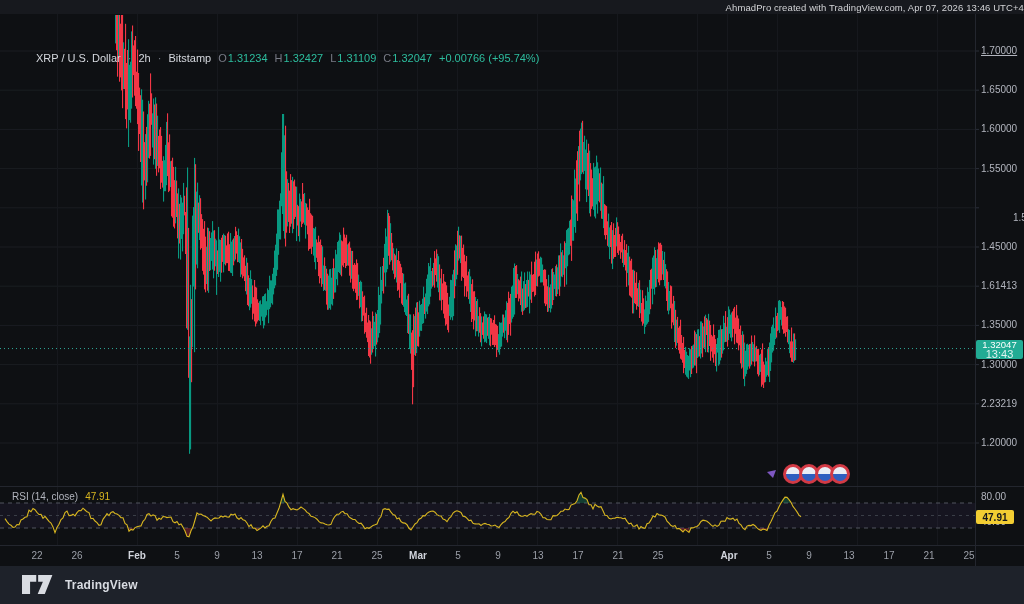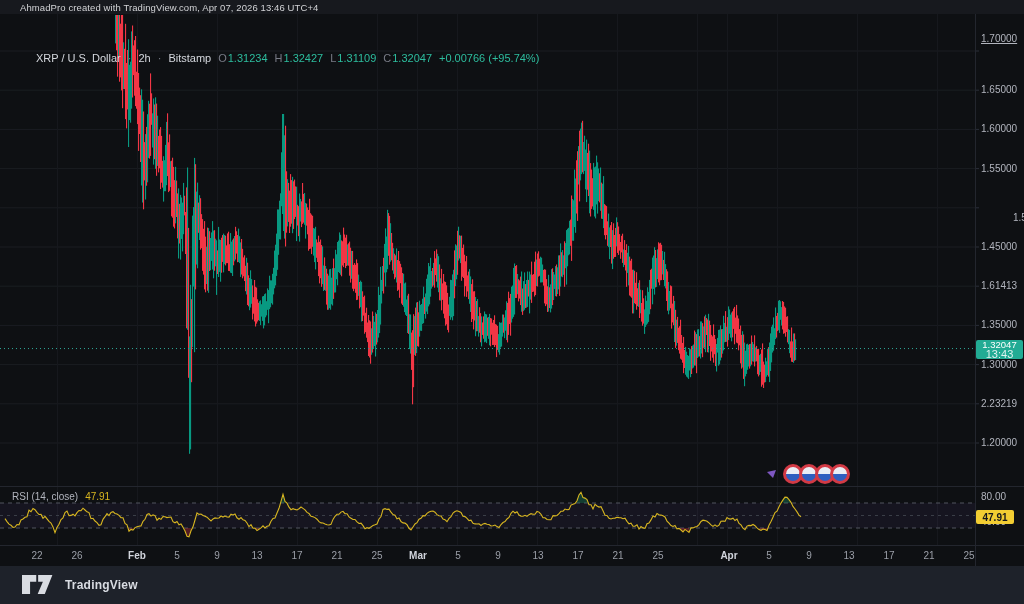--- a/index.html
+++ b/index.html
@@ -1,21 +1,21 @@
 <!DOCTYPE html>
 <html><head>
 <meta charset="utf-8">
 <style>
   html,body{margin:0;padding:0;background:#0e1013;}
   body{width:1024px;height:604px;overflow:hidden;font-family:"Liberation Sans",sans-serif;
        -webkit-font-smoothing:antialiased;}
   .screen{position:relative;width:1024px;height:604px;background:#0e1013;}
 
   .attribution-bar{position:absolute;left:0;top:0;width:1024px;height:14px;background:#17191e;
-    display:flex;align-items:center;}
+    display:flex;align-items:center;justify-content:flex-end;}
   .attribution-bar span{margin-left:20px;font-size:9.5px;color:#d2d3d6;letter-spacing:.1px;}
 
   .chart-area{position:absolute;left:0;top:0;width:1024px;height:566px;}
   #cv{position:absolute;left:0;top:0;}
 
   .legend{position:absolute;left:36px;top:21px;display:flex;align-items:center;gap:7px;
     font-size:11px;color:#d5d8de;white-space:nowrap;z-index:5;margin-top:31px;}
   .legend .sep{color:#787b86;}
   .legend .lab{color:#787b86;}
   .legend .val{color:#2dbd9e;}
@@ -821,21 +821,21 @@
         </span>
       <span class="chg">+0.00766 (+95.74%)</span>
     </div>
 
     <div class="rsi-legend">
       <span class="lab">RSI (14, close)</span>
       <span class="val">47.91</span>
     </div>
 
     <div id="price-axis">
-        <div class="price-axis-label" style="top: 33px; text-decoration: underline;">1.70000</div>
+        <div class="price-axis-label" style="top: 45px; text-decoration: underline;">1.70000</div>
         <div class="price-axis-label" style="top: 84.2px; text-align: right;">1.65000</div>
         <div class="price-axis-label" style="top: 123.4px;">1.60000</div>
         <div class="price-axis-label" style="top: 162.6px;">1.55000</div>
         <div class="price-axis-label" style="top: 212px; margin-left: 32px;">1.50000</div>
         <div class="price-axis-label" style="top: 241px;">1.45000</div>
         <div class="price-axis-label" style="top: 280.2px;">1.61413</div>
         <div class="price-axis-label" style="top: 319.4px;">1.35000</div>
         <div class="price-axis-label" style="top: 358.6px;">1.30000</div>
         <div class="price-axis-label" style="top: 397.8px;">2.23219</div>
         <div class="price-axis-label" style="top: 437px;">1.20000</div>

